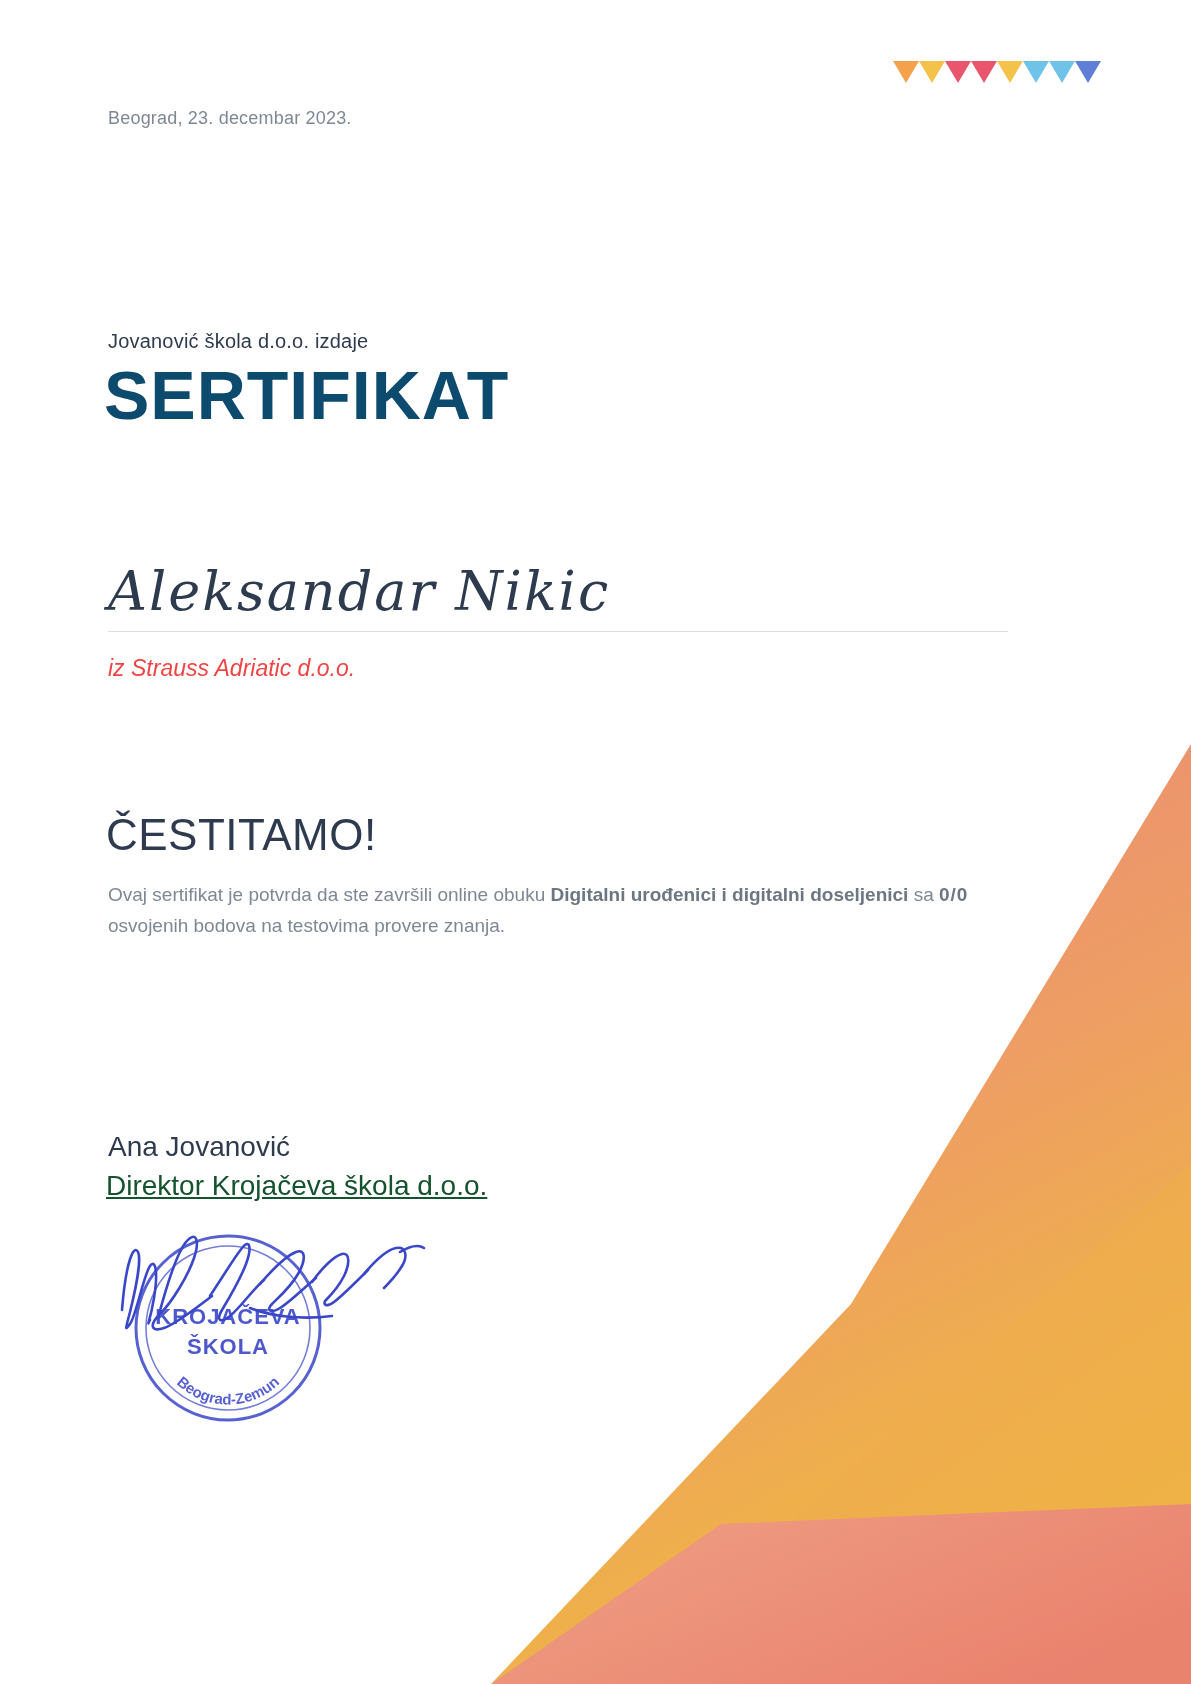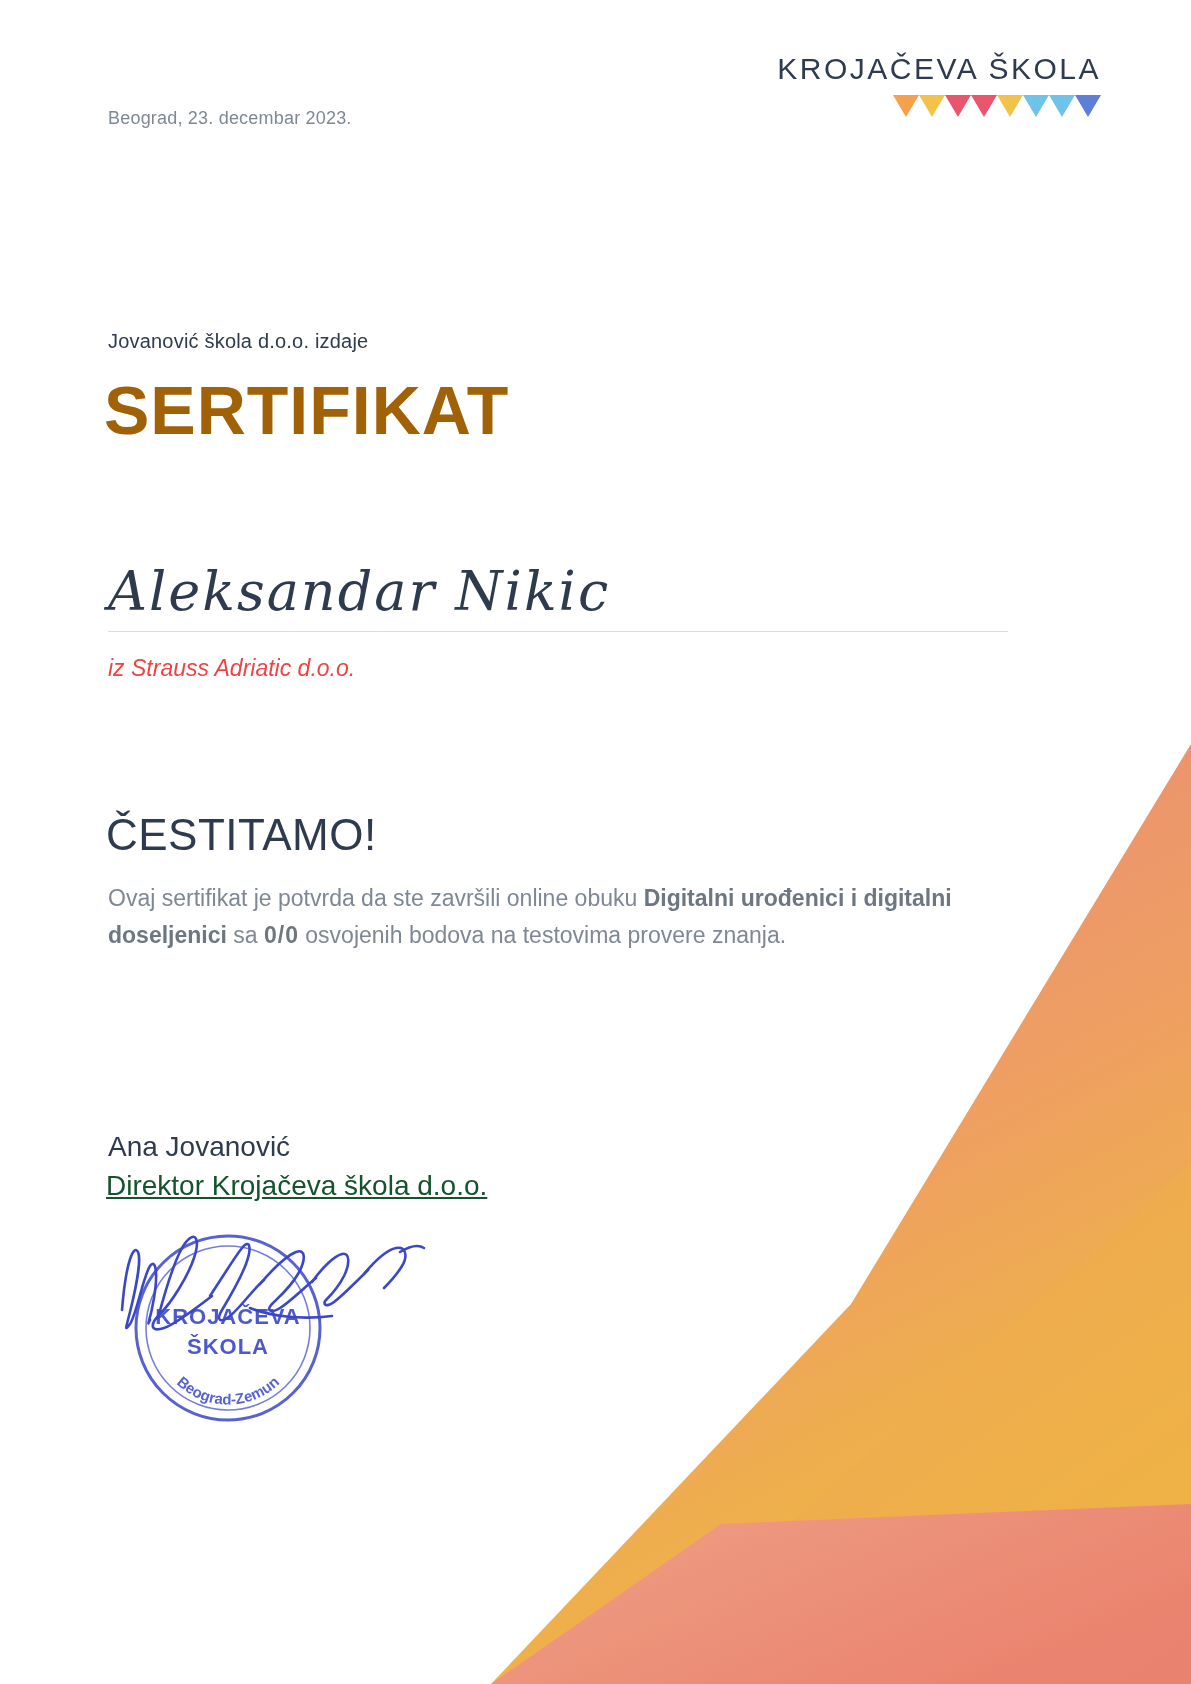--- a/index.html
+++ b/index.html
@@ -71,26 +71,26 @@
   .issuer {
     position: absolute;
     top: 330px;
     left: 108px;
     font-size: 20px;
     color: #2e3b4e;
     letter-spacing: 0.2px;
   }
   .cert-title {
     position: absolute;
-    top: 371px;
+    top: 356px;
     left: 104px;
     font-size: 68px;
     font-weight: bold;
     letter-spacing: 1px;
-    color: #a16207;
+    color: #0c4a6e;
   }
 
   
   .recipient {
     position: absolute;
     top: 560px;
     left: 108px;
     font-family: "DejaVu Serif", serif;
     font-style: italic;
     font-size: 54px;
@@ -122,21 +122,21 @@
     left: 106px;
     font-size: 44px;
     color: #2e3b4e;
     letter-spacing: 0.5px;
   }
   .body-text {
     position: absolute;
     top: 880px;
     left: 108px;
     width: 890px;
-    font-size: 23px;
+    font-size: 19px;
     line-height: 1.62;
     color: #7e8894;
   }
   .body-text b {
     color: #6d7782;
     font-weight: bold;
   }
   .score {
     color: #6d7782;
     font-weight: bold;
@@ -187,21 +187,20 @@
         <stop offset="100%" stop-color="#e97a76"></stop>
       </linearGradient>
     </defs>
     <polygon points="700,0 700,940 0,940 360,560" fill="url(#gpink)"></polygon>
     <polygon points="700,420 700,940 120,940" fill="url(#gorange)" opacity="0.95"></polygon>
     <polygon points="700,760 700,940 0,940 230,780" fill="url(#gsalmon)" opacity="0.85"></polygon>
   </svg>
 </div>
 
 <div class="logo">
-  <div class="logo-text">KROJAČEVA ŠKOLA</div>
   <div class="logo-tri-row">
     <span class="tri" style="border-top-color:#f5a04b"></span>
     <span class="tri" style="border-top-color:#f3c24a"></span>
     <span class="tri" style="border-top-color:#e8556d"></span>
     <span class="tri" style="border-top-color:#e8556d"></span>
     <span class="tri" style="border-top-color:#f3c24a"></span>
     <span class="tri" style="border-top-color:#6fc3e8"></span>
     <span class="tri" style="border-top-color:#6fc3e8"></span>
     <span class="tri" style="border-top-color:#5f7fd6"></span>
   </div>

